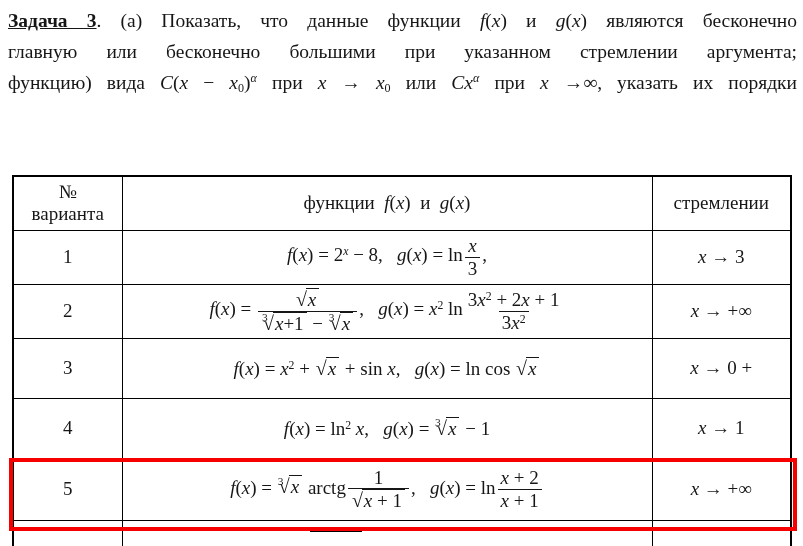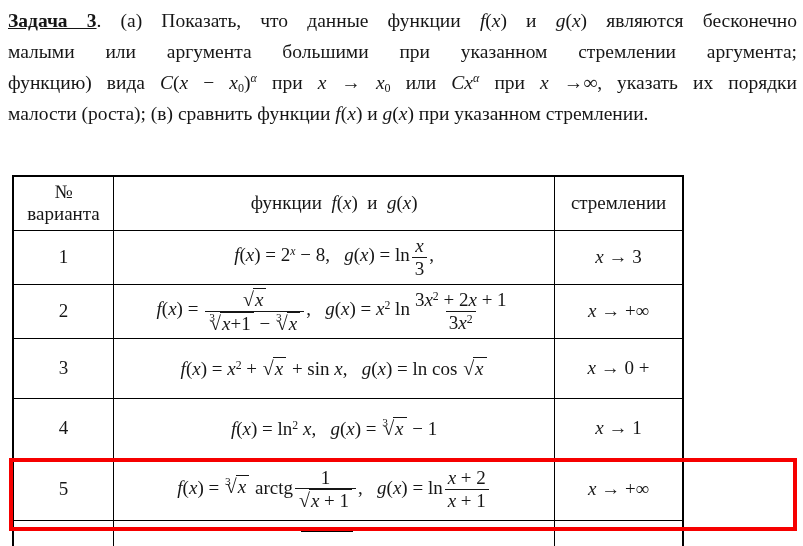--- a/index.html
+++ b/index.html
@@ -1,18 +1,18 @@
 <!DOCTYPE html>
 <html style="--highlight: #f60000; --text: #161616; --table_border: #000000; --page_bg: #ffffff;"><head>
 <meta charset="utf-8">
 <style>
   * { box-sizing: border-box; margin: 0; padding: 0; }
   html, body { width: 803px; height: 546px; overflow: hidden; background: #ffffff; }
   body { font-family: "Liberation Serif", "DejaVu Serif", serif; color: var(--text, #161616); }
-  .page { position: relative; width: 684px; height: 546px; background: var(--page_bg, #fff); }
+  .page { position: relative; width: 803px; height: 546px; background: var(--page_bg, #fff); }
 
   
   .problem { position: absolute; left: 8px; top: 5px; width: 789px; font-size: 19.5px; }
   .pline { line-height: 31px; }
   .pline.just { text-align: justify; text-align-last: justify; text-justify: inter-word; }
   .ptitle { font-weight: bold; text-decoration: underline; }
 
   
   .mi { font-style: italic; }
   .rm, .rm span { font-style: normal !important; text-align: center; }
@@ -39,23 +39,22 @@
   
   .highlight { position: absolute; left: 9px; top: 458px; width: 788px; height: 73px;
                border: 4px solid var(--highlight, #f60000); background: transparent; pointer-events: none; }
 </style>
 </head>
 <body>
 
 <div class="page">
   <div class="problem" id="problem">
       <div class="pline just"><span class="ptitle">Задача 3</span><span class="pseg">. (а) Показать, что данные функции  <span class="mi">f</span>(<span class="mi">x</span>)  и  <span class="mi">g</span>(<span class="mi">x</span>)  являются бесконечно</span></div>
-      <div class="pline just"><span class="pseg">малыми или аргумента большими при указанном стремлении аргумента;</span></div>
+      <div class="pline just"><span class="pseg">главную или бесконечно большими при указанном стремлении аргумента;</span></div>
       <div class="pline just"><span class="pseg">функцию) вида  <span class="mi">C</span>(<span class="mi">x</span> − <span class="mi">x</span><sub>0</sub>)<sup><span class="mi">α</span></sup>  при  <span class="mi">x</span> → <span class="mi">x</span><sub>0</sub>  или  <span class="mi">Cx</span><sup><span class="mi">α</span></sup>  при  <span class="mi">x</span> →∞, указать их порядки</span></div>
-      <div class="pline"><span class="pseg">малости (роста); (в) сравнить функции  <span class="mi">f</span>(<span class="mi">x</span>)  и  <span class="mi">g</span>(<span class="mi">x</span>)  при указанном стремлении.</span></div>
     </div>
 
   <table class="variants">
     <colgroup>
       <col style="width:109px">
         <col style="width:530px">
         <col style="width:139px">
     </colgroup>
     <thead id="thead">
         <tr style="height: 54px;">

